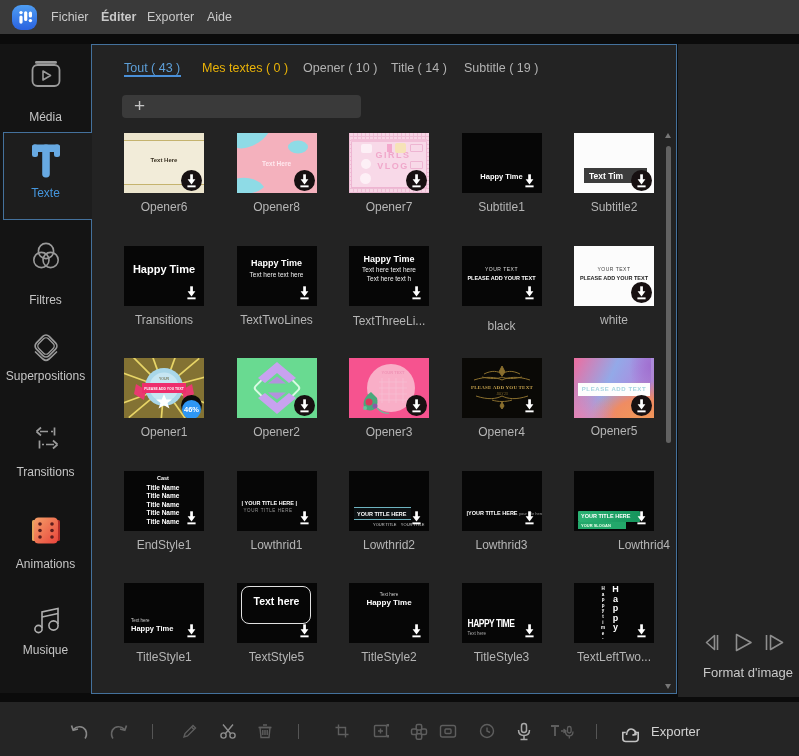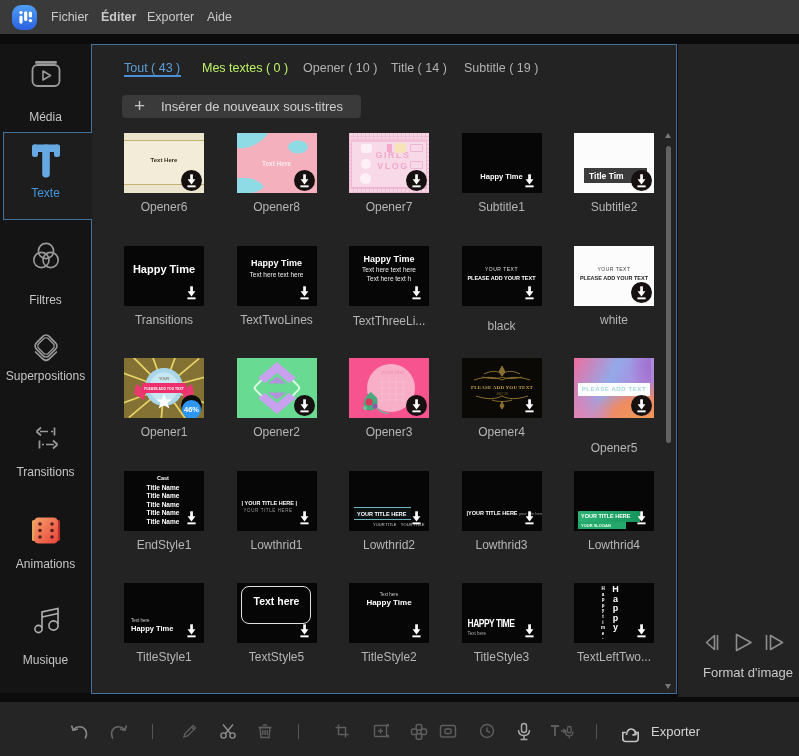--- a/index.html
+++ b/index.html
@@ -120,32 +120,31 @@
 </div>
 <div class="sbitem" style="top:602px;">
  <svg width="34" height="34" viewBox="0 0 34 34">
   <g stroke="#b0b0b0" stroke-width="1.6" fill="none">
    <circle cx="9.5" cy="27" r="3.6"></circle>
    <circle cx="24.5" cy="23.5" r="4.6"></circle>
    <path d="M13 26 V10 L29 6.5 V22"></path>
    <path d="M13 15 L29 11.5"></path>
   </g>
  </svg>
- <div class="sblbl" style="margin-top:13px;">Musique</div>
+ <div class="sblbl" style="margin-top:3px;">Musique</div>
 </div>
 
 <div style="position:absolute;left:124px;top:61px;font-size:12.5px;color:#5d9fd8;">Tout ( 43 )</div>
 <div style="position:absolute;left:124px;top:75px;width:57px;height:2px;background:#4a90d9;"></div>
-<div style="position:absolute;left:202px;top:61px;font-size:12.5px;color:#bef264;">Mes textes ( 0 )</div>
+<div style="position:absolute;left:202px;top:61px;font-size:12.5px;color:#eab308;">Mes textes ( 0 )</div>
 <div style="position:absolute;left:303px;top:61px;font-size:12.5px;color:#b2b2b2;">Opener ( 10 )</div>
 <div style="position:absolute;left:391px;top:61px;font-size:12.5px;color:#b2b2b2;">Title ( 14 )</div>
 <div style="position:absolute;left:464px;top:61px;font-size:12.5px;color:#b2b2b2;">Subtitle ( 19 )</div>
 <div style="position:absolute;left:122px;top:95px;width:239px;height:23px;background:#3a3a3a;border-radius:4px;">
  <span style="position:absolute;left:12px;top:0px;font-size:19px;color:#c5c5c5;font-weight:300;">+</span>
- <span style="position:absolute;left:39px;top:4px;font-size:13px;color:#cfcfcf;white-space:nowrap;">Insérer de nouveaux sous-titres</span>
 </div>
 
 <div class="thumb" style="left:124px;top:133px;">
     <div style="position:absolute;inset:0;background:#ece5cd;">
       <div style="position:absolute;left:0;right:0;top:7px;bottom:8px;background:#f2ecd9;border-top:1px solid #c5b36e;border-bottom:1px solid #c5b36e;"></div>
       <div style="position:absolute;left:0;top:24px;width:80px;text-align:center;font-size:6px;font-weight:bold;color:#3a3223;">Text Here</div>
     </div>
     <svg class="dl" width="21" height="21" viewBox="0 0 21 21">
       <circle cx="10.5" cy="10.5" r="10.5" fill="#171011"></circle>
       <rect x="9.2" y="4.3" width="2.7" height="6" fill="#fff"></rect>
@@ -200,21 +199,21 @@
     <svg class="dl" width="21" height="21" viewBox="0 0 21 21">
       <rect x="9.2" y="4.3" width="2.7" height="6" fill="#fff"></rect>
       <path d="M6.6 9.3 L14.4 9.3 L10.5 14.4 Z" fill="#fff"></path>
       <rect x="6.4" y="15.4" width="8.2" height="1.9" fill="#fff"></rect>
     </svg>
   </div>
 <div class="lbl" style="left:445.5px;top:200px;">Subtitle1</div>
 <div class="thumb" style="left:574px;top:133px;">
     <div style="position:absolute;inset:0;background:#fcfcfc;">
       <div style="position:absolute;left:10px;top:35px;width:63px;height:15px;background:#3c3c3c;"></div>
-      <div style="position:absolute;left:15px;top:38px;font-size:8.5px;font-weight:bold;color:#fff;white-space:nowrap;">Title Tim</div>
+      <div style="position:absolute;left:15px;top:38px;font-size:8.5px;font-weight:bold;color:#fff;white-space:nowrap;">Text Tim</div>
     </div>
     <svg class="dl" width="21" height="21" viewBox="0 0 21 21">
       <circle cx="10.5" cy="10.5" r="10.5" fill="#171011"></circle>
       <rect x="9.2" y="4.3" width="2.7" height="6" fill="#fff"></rect>
       <path d="M6.6 9.3 L14.4 9.3 L10.5 14.4 Z" fill="#fff"></path>
       <rect x="6.4" y="15.4" width="8.2" height="1.9" fill="#fff"></rect>
     </svg>
   </div>
 <div class="lbl" style="left:558px;top:200px;">Subtitle2</div>
 <div class="thumb" style="left:124px;top:245.5px;">
@@ -383,21 +382,21 @@
       <div style="position:absolute;left:4px;top:25px;right:4px;height:13px;background:#fdfdfd;"></div>
       <div style="position:absolute;left:4px;top:28px;width:72px;text-align:center;font-size:6px;font-weight:bold;color:#a5d5e0;letter-spacing:.6px;">PLEASE ADD TEXT</div>
     </div>
     <svg class="dl" width="21" height="21" viewBox="0 0 21 21">
       <circle cx="10.5" cy="10.5" r="10.5" fill="#171011"></circle>
       <rect x="9.2" y="4.3" width="2.7" height="6" fill="#fff"></rect>
       <path d="M6.6 9.3 L14.4 9.3 L10.5 14.4 Z" fill="#fff"></path>
       <rect x="6.4" y="15.4" width="8.2" height="1.9" fill="#fff"></rect>
     </svg>
   </div>
-<div class="lbl" style="left:558px;top:441px;text-align:center;">Opener5</div>
+<div class="lbl" style="left:558px;top:424px;text-align:center;">Opener5</div>
 <div class="thumb" style="left:124px;top:470.5px;">
     <div style="position:absolute;inset:0;background:#060606;">
       <div style="position:absolute;left:0;top:4px;width:78px;text-align:center;font-size:5.5px;font-weight:bold;color:#fff;">Cast</div>
       <div style="position:absolute;left:0;top:13.5px;width:78px;text-align:center;font-size:6.5px;font-weight:bold;color:#fff;">Title Name</div>
       <div style="position:absolute;left:0;top:21.9px;width:78px;text-align:center;font-size:6.5px;font-weight:bold;color:#fff;">Title Name</div>
       <div style="position:absolute;left:0;top:30.3px;width:78px;text-align:center;font-size:6.5px;font-weight:bold;color:#fff;">Title Name</div>
       <div style="position:absolute;left:0;top:38.7px;width:78px;text-align:center;font-size:6.5px;font-weight:bold;color:#fff;">Title Name</div>
       <div style="position:absolute;left:0;top:47.1px;width:78px;text-align:center;font-size:6.5px;font-weight:bold;color:#fff;">Title Name</div>
     </div>
     <svg class="dl" width="21" height="21" viewBox="0 0 21 21">
@@ -449,21 +448,21 @@
       <div style="position:absolute;left:7px;top:42.5px;font-size:5.5px;font-weight:bold;color:#fff;white-space:nowrap;">YOUR TITLE HERE</div>
       <div style="position:absolute;left:4px;top:51px;width:48px;height:7px;background:#23a86b;"></div>
       <div style="position:absolute;left:7px;top:52.2px;font-size:4px;font-weight:bold;color:#e8ffe8;white-space:nowrap;">YOUR SLOGAN</div>
     </div>
     <svg class="dl" width="21" height="21" viewBox="0 0 21 21">
       <rect x="9.2" y="4.3" width="2.7" height="6" fill="#fff"></rect>
       <path d="M6.6 9.3 L14.4 9.3 L10.5 14.4 Z" fill="#fff"></path>
       <rect x="6.4" y="15.4" width="8.2" height="1.9" fill="#fff"></rect>
     </svg>
   </div>
-<div class="lbl" style="left:558px;top:537.5px;">Lowthrid4</div>
+<div class="lbl" style="left:558px;top:537.5px;text-align:right;">Lowthrid4</div>
 <div class="thumb" style="left:124px;top:583px;">
     <div style="position:absolute;inset:0;background:#060606;">
       <div style="position:absolute;left:7px;top:35px;font-size:4.5px;color:#ccc;">Text here</div>
       <div style="position:absolute;left:7px;top:41px;font-size:7.5px;font-weight:bold;color:#fff;white-space:nowrap;">Happy Time</div>
     </div>
     <svg class="dl" width="21" height="21" viewBox="0 0 21 21">
       <rect x="9.2" y="4.3" width="2.7" height="6" fill="#fff"></rect>
       <path d="M6.6 9.3 L14.4 9.3 L10.5 14.4 Z" fill="#fff"></path>
       <rect x="6.4" y="15.4" width="8.2" height="1.9" fill="#fff"></rect>
     </svg>

